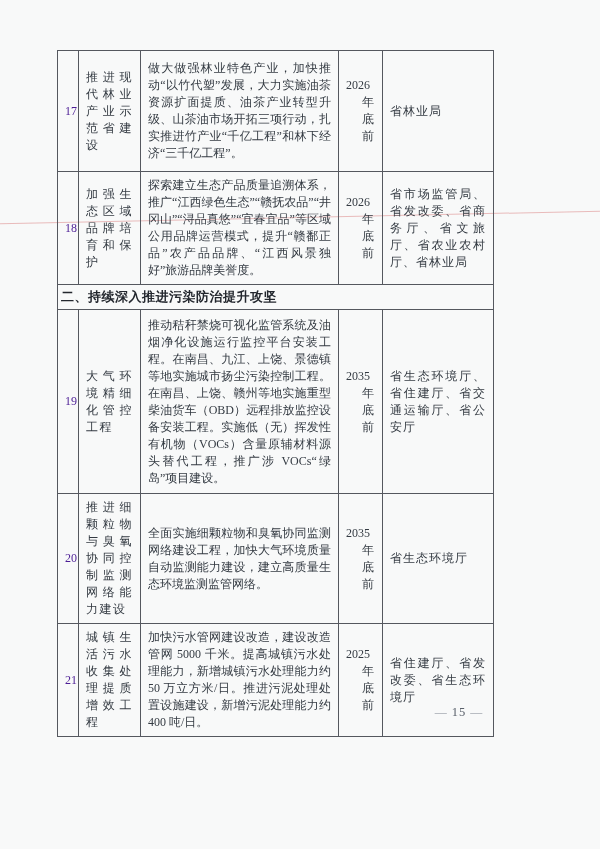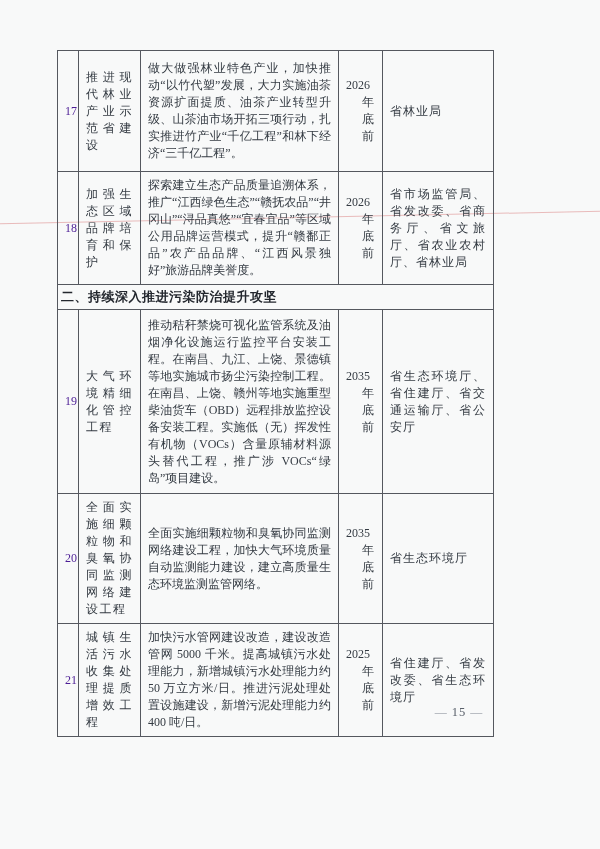--- a/index.html
+++ b/index.html
@@ -135,21 +135,21 @@
         <td class="desc">推动秸秆禁烧可视化监管系统及油烟净化设施运行监控平台安装工程。在南昌、九江、上饶、景德镇等地实施城市扬尘污染控制工程。在南昌、上饶、赣州等地实施重型柴油货车（OBD）远程排放监控设备安装工程。实施低（无）挥发性有机物（VOCs）含量原辅材料源头替代工程，推广涉 VOCs“绿岛”项目建设。</td>
         <td class="deadline">
           <span class="yr">2035</span>
           <span class="note">年底前</span>
         </td>
         <td class="dept">省生态环境厅、省住建厅、省交通运输厅、省公安厅</td>
       </tr>
 
       <tr style="height:106px">
         <td class="num">20</td>
-        <td class="project">全面实施细颗粒物和臭氧协同监测网络建设工程</td>
+        <td class="project">推进细颗粒物与臭氧协同控制监测网络能力建设</td>
         <td class="desc">全面实施细颗粒物和臭氧协同监测网络建设工程，加快大气环境质量自动监测能力建设，建立高质量生态环境监测监管网络。</td>
         <td class="deadline">
           <span class="yr">2035</span>
           <span class="note">年底前</span>
         </td>
         <td class="dept">省生态环境厅</td>
       </tr>
 
       <tr style="height:111px">
         <td class="num">21</td>

